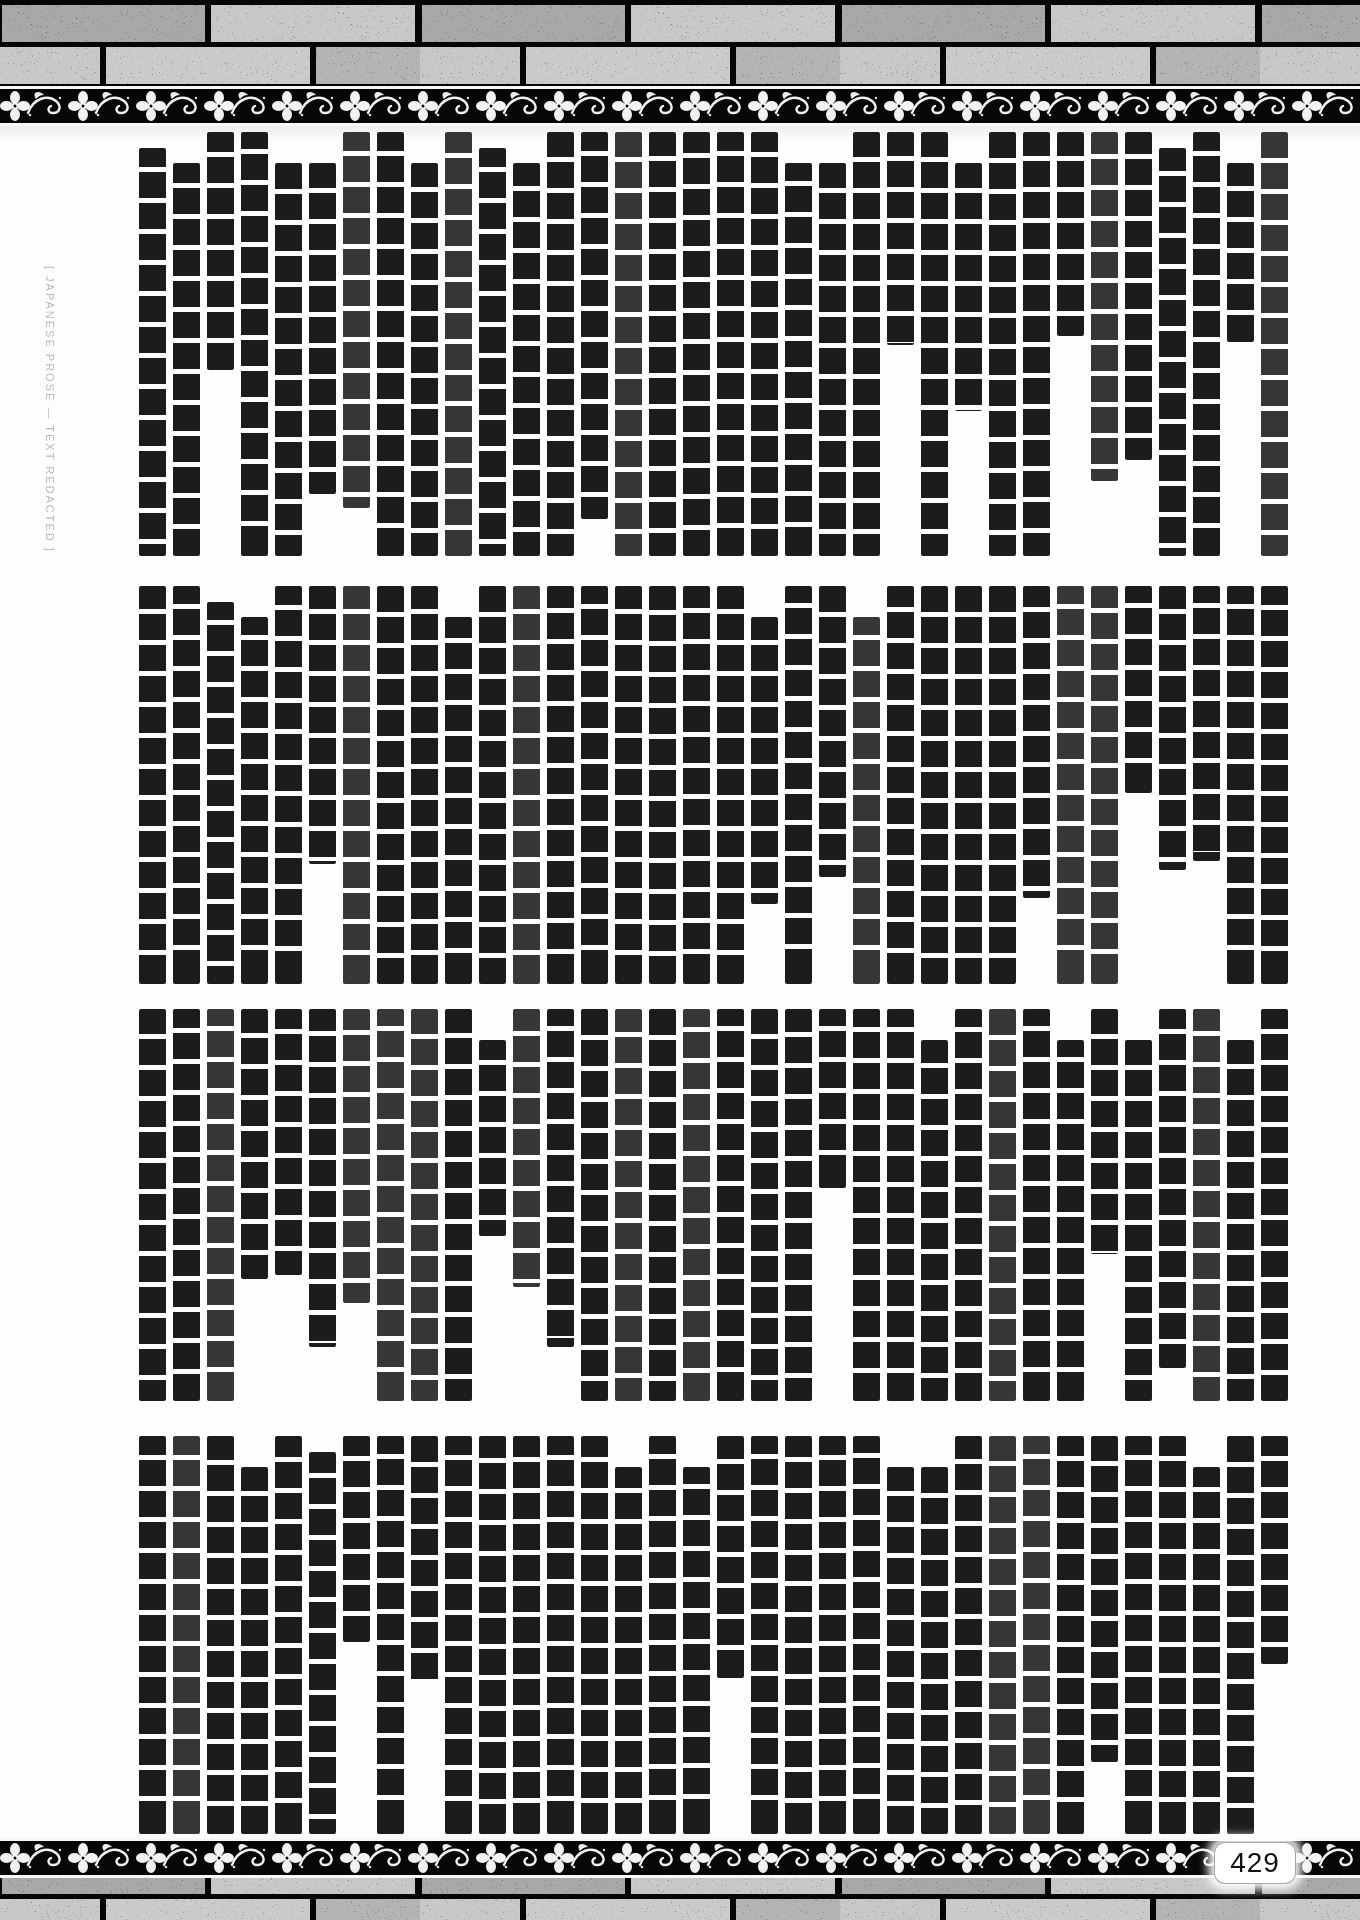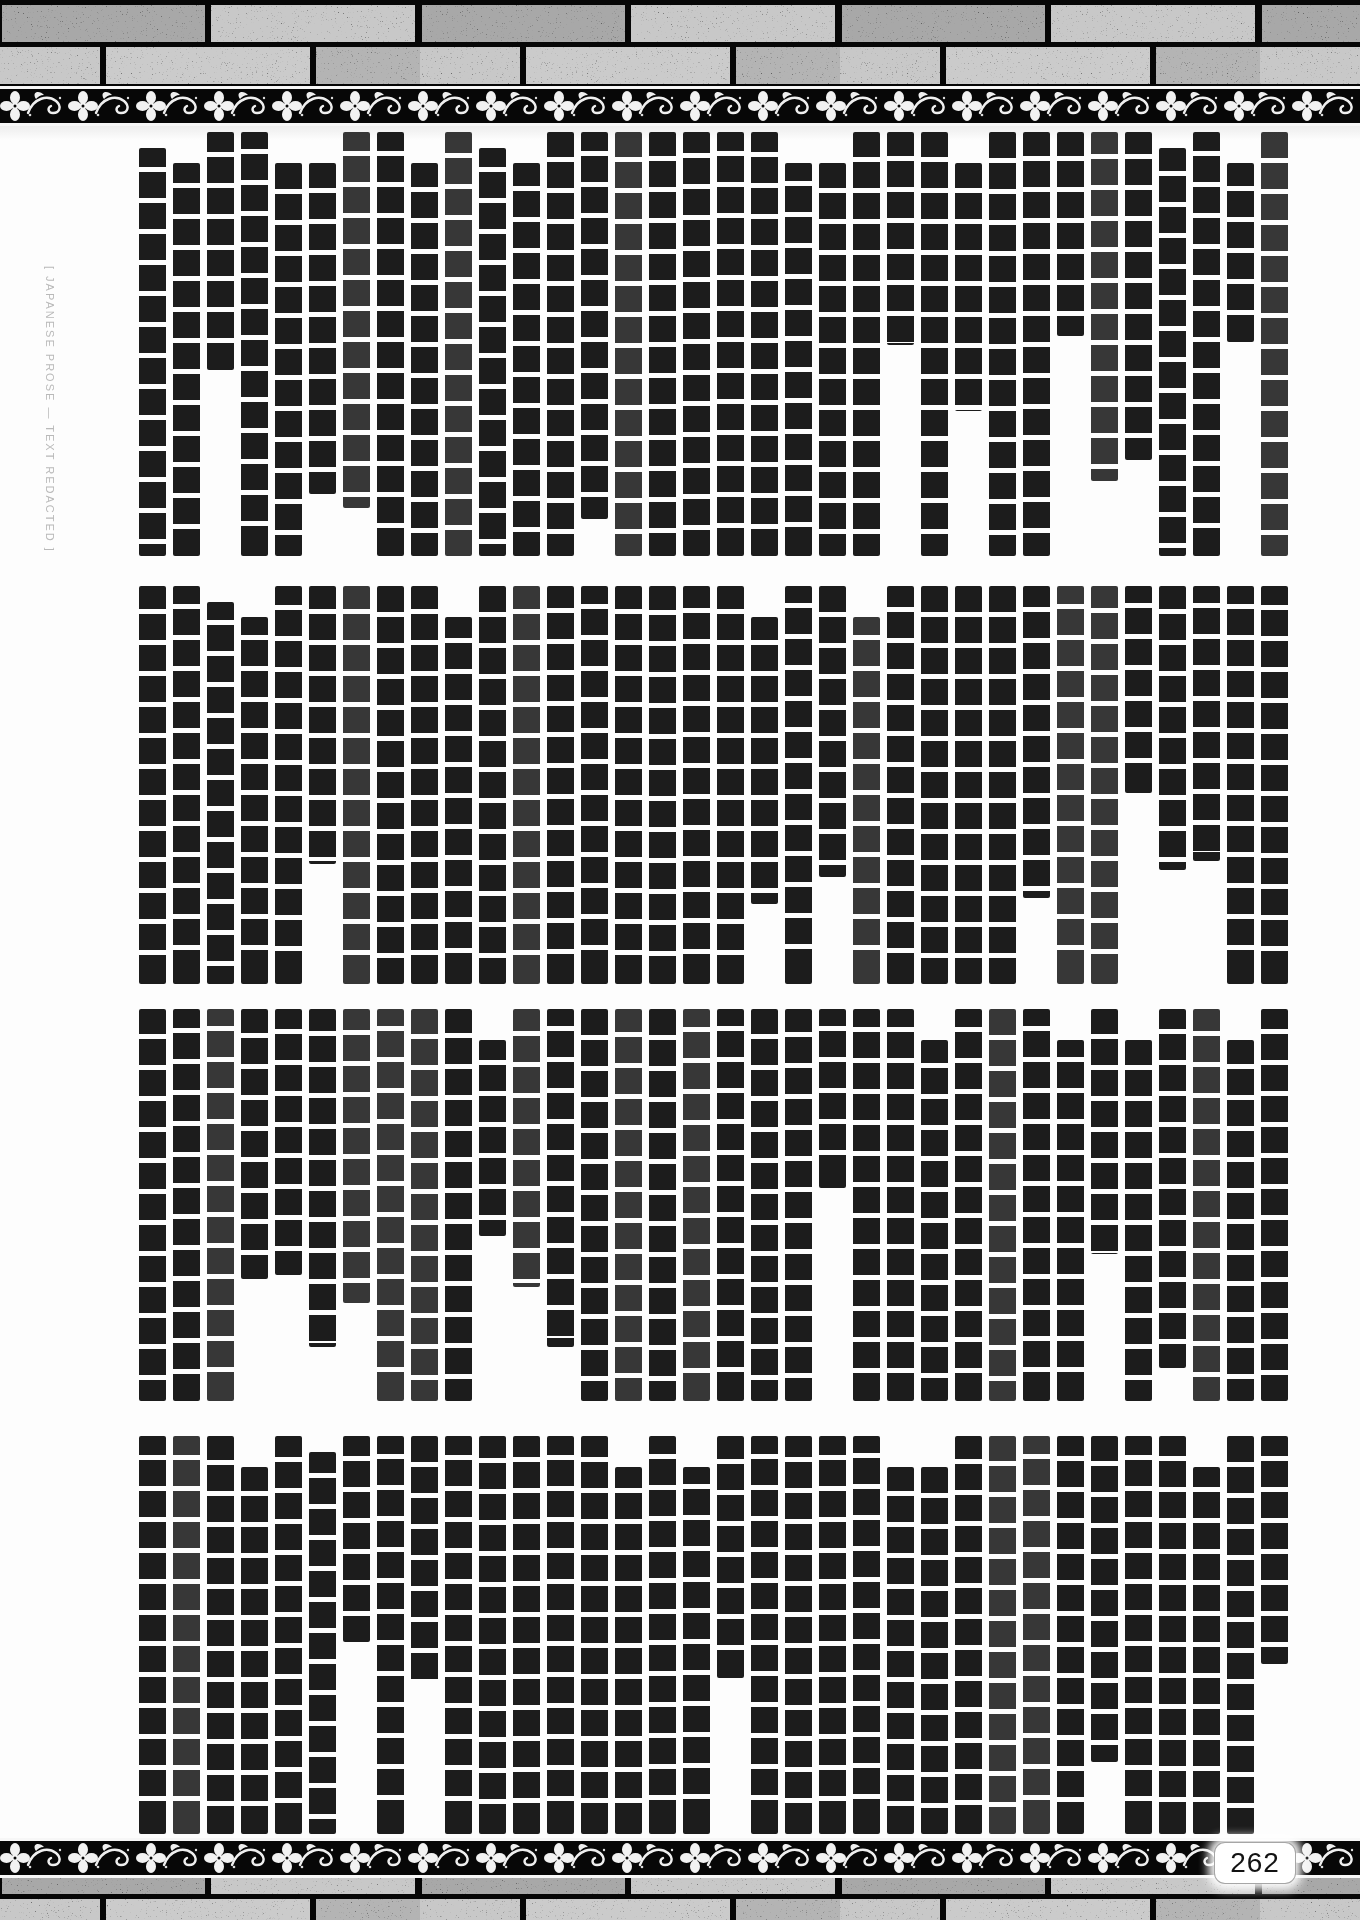--- a/index.html
+++ b/index.html
@@ -307,14 +307,14 @@
     <rect width="1360" height="42" filter="url(#granite)"></rect>
     <rect width="1360" height="42" filter="url(#granite2)"></rect>
     <g transform="translate(0,-26)">
       <rect width="1360" height="84" fill="url(#tone)"></rect>
       <rect width="1360" height="84" fill="url(#mortar)"></rect>
     </g>
   </svg>
 </div>
 
 <div class="page-tab">
-  <span>262</span>
+  <span>429</span>
 </div>
 
 </body></html>

